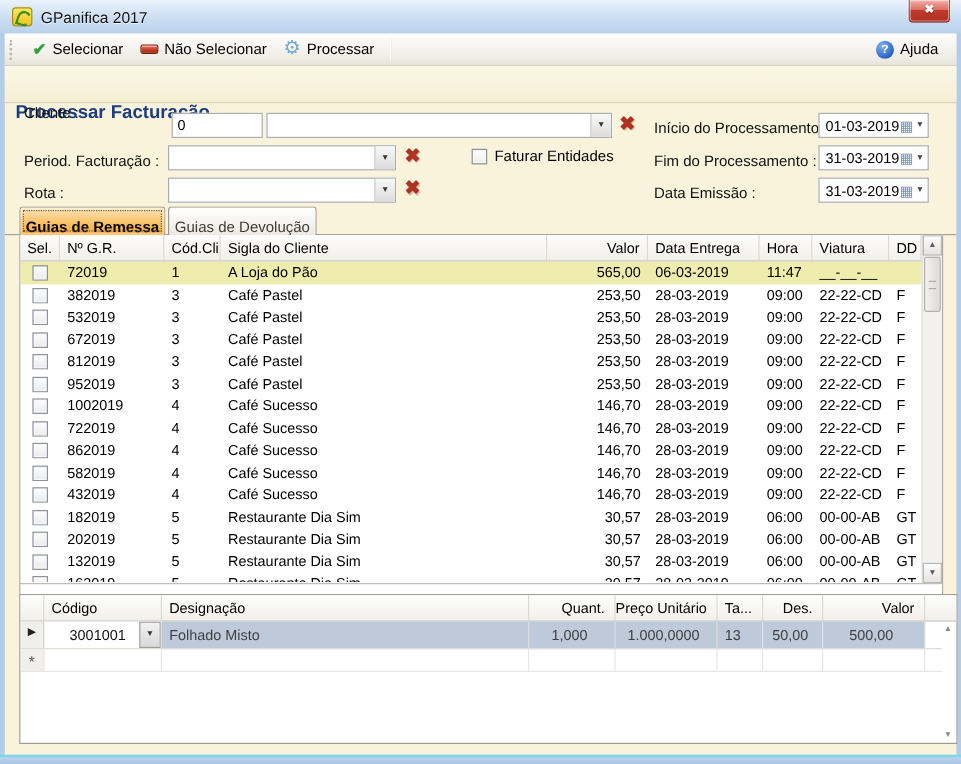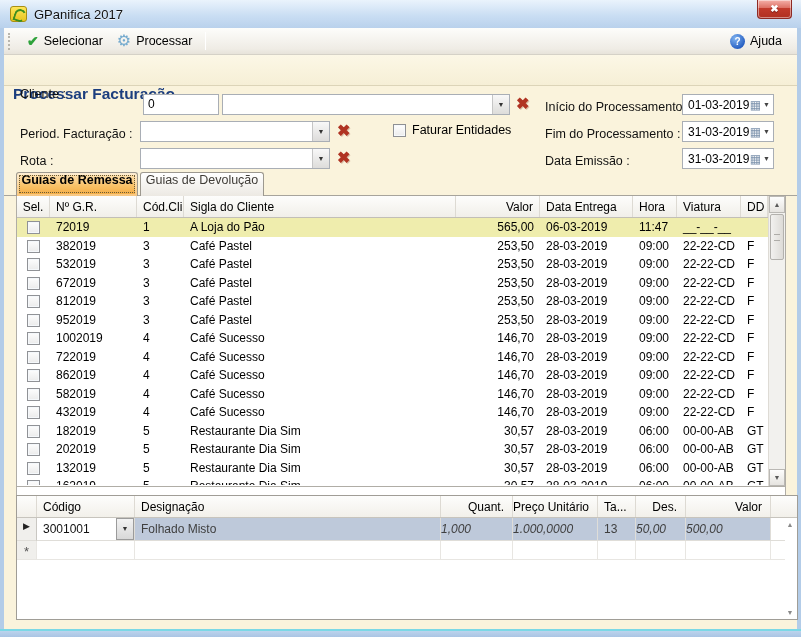--- a/index.html
+++ b/index.html
@@ -63,21 +63,21 @@
     display: flex; align-items: center; padding: 0 3px 0 5px; }
   .datebox .dval { flex: 1; font-size: 12px; }
   .datebox .cal { color: #7C92AC; font-size: 12px; margin-right: 2px; }
   .datebox .darr { color: #444; font-size: 7px; }
   .checkbox { width: 13px; height: 13px; background: linear-gradient(#FEFEFE,#ECECEC);
     border: 1px solid #8E9094; box-shadow: inset 0 0 0 1px #F6F9FC; display: inline-block; }
   .ckwrap { position: absolute; display: flex; align-items: center; gap: 6px; font-size: 12.5px; }
 
   
   .tab { position: absolute; top: 144px; height: 24px; font-size: 12.5px;
-    display: flex; align-items: flex-start; justify-content: center;
+    display: flex; align-items: flex-end; justify-content: center;
     border: 1px solid #9C988F; border-bottom: none; border-radius: 3px 3px 0 0; cursor: pointer; }
   .tab.active { background: linear-gradient(#FDE5BC, #F9C268 55%, #F3A93E);
     font-weight: bold; box-shadow: inset 0 0 0 2px rgba(255,255,255,.35); outline: 1px dotted #6b5a33; outline-offset: -4px; z-index: 2; }
   .tab.inactive { background: linear-gradient(#FFFFFF, #ECE9E3); color: #3F3C37; }
   .tabline { position: absolute; left: 0; top: 167px; width: 100%; height: 1px; background: #A7A49C; }
 
   
   .grid-outer { position: absolute; left: 12px; top: 168px; width: 770px; height: 291px;
     background: #fff; border: 1px solid #B0ADA6; border-top: none; display: flex; overflow: hidden; }
   .grid-main { width: 751px; }
@@ -113,25 +113,25 @@
   .detail-outer { position: absolute; left: 12px; top: 467px; width: 782px; height: 125px;
     background: #fff; border: 1px solid #A09D96; overflow: hidden; }
   .d-cols { display: grid; grid-template-columns: 20px 98px 306px 72px 85px 38px 50px 85px 14px; }
   .d-header { height: 22px; border-bottom: 1px solid #C7C4BD; background: linear-gradient(#FDFDFC,#F2F0EA); }
   .d-header .hc { font-size: 12px; padding: 4px 0 0 6px; border-right: 1px solid #DDDAD3; white-space: nowrap; overflow: hidden; cursor: pointer; }
   .d-header .hc.r { text-align: right; padding-right: 8px; padding-left: 0; }
   .d-body { position: relative; height: 101px; }
   .d-row { height: 23px; align-items: stretch; }
   .dc { font-size: 12px; padding: 4px 0 0 6px; border-right: 1px solid #DFDDD8; border-bottom: 1px solid #DFDDD8;
     white-space: nowrap; overflow: hidden; color: #3F3F3F; }
-  .dc.r { text-align: left; padding-right: 4px; padding-left: 0; font-style: italic; }
+  .dc.r { text-align: center; padding-right: 4px; padding-left: 0; }
   .dc.hl { background: #BEC9DA; }
   .dc.ind { background: #F0EFEC; border-right: 1px solid #C9C7C2; color: #222; text-align: center; padding: 3px 0 0 0; }
   .dc.editor { padding: 0; display: flex; background: #fff; }
-  .dc.editor .ev { flex: 1; padding: 4px 0 0 6px; font-size: 12px; color: #111; }
+  .dc.editor .ev { flex: 1; padding: 4px 0 0 6px; font-size: 12px; color: #111; margin-left: 15px; }
   .dc.editor .cbtn { width: 18px; background: linear-gradient(#F2F2F2,#D8D8D8); border: 1px solid #9B9B9B;
     font-size: 7px; color: #333; text-align: center; line-height: 20px; cursor: pointer; }
   .d-row.newrow { height: 19px; }
   .d-row.newrow .dc { border-right: 1px solid #E8E6E2; border-bottom: 1px solid #E8E6E2; }
   .star { font-size: 13px; color: #555; }
   .d-scroll { position: absolute; right: 0; top: 0; bottom: 0; width: 14px; display: flex; flex-direction: column; align-items: center; }
   .d-arrow { color: #8A8A8A; font-size: 7px; padding: 3px 0; cursor: pointer; }
   .d-arrow.down { margin-top: auto; }
 </style>
 </head>
@@ -147,20 +147,24 @@
     </div>
   </div>
 
   <div class="content">
 
     <div class="toolbar">
       <span class="grip"></span>
       <div class="tbtn">
         <span class="check-ic">✔</span>
         <span>Selecionar</span>
+      </div>
+      <div class="tbtn">
+        <span class="redbar-ic"></span>
+        <span>Não Selecionar</span>
       </div>
       <div class="tbtn">
         <span class="gear-ic">⚙</span>
         <span>Processar</span>
       </div>
       <span class="tsep"></span>
       <div class="tbtn help-wrap">
         <span class="help-ic">?</span>
         <span>Ajuda</span>
       </div>

